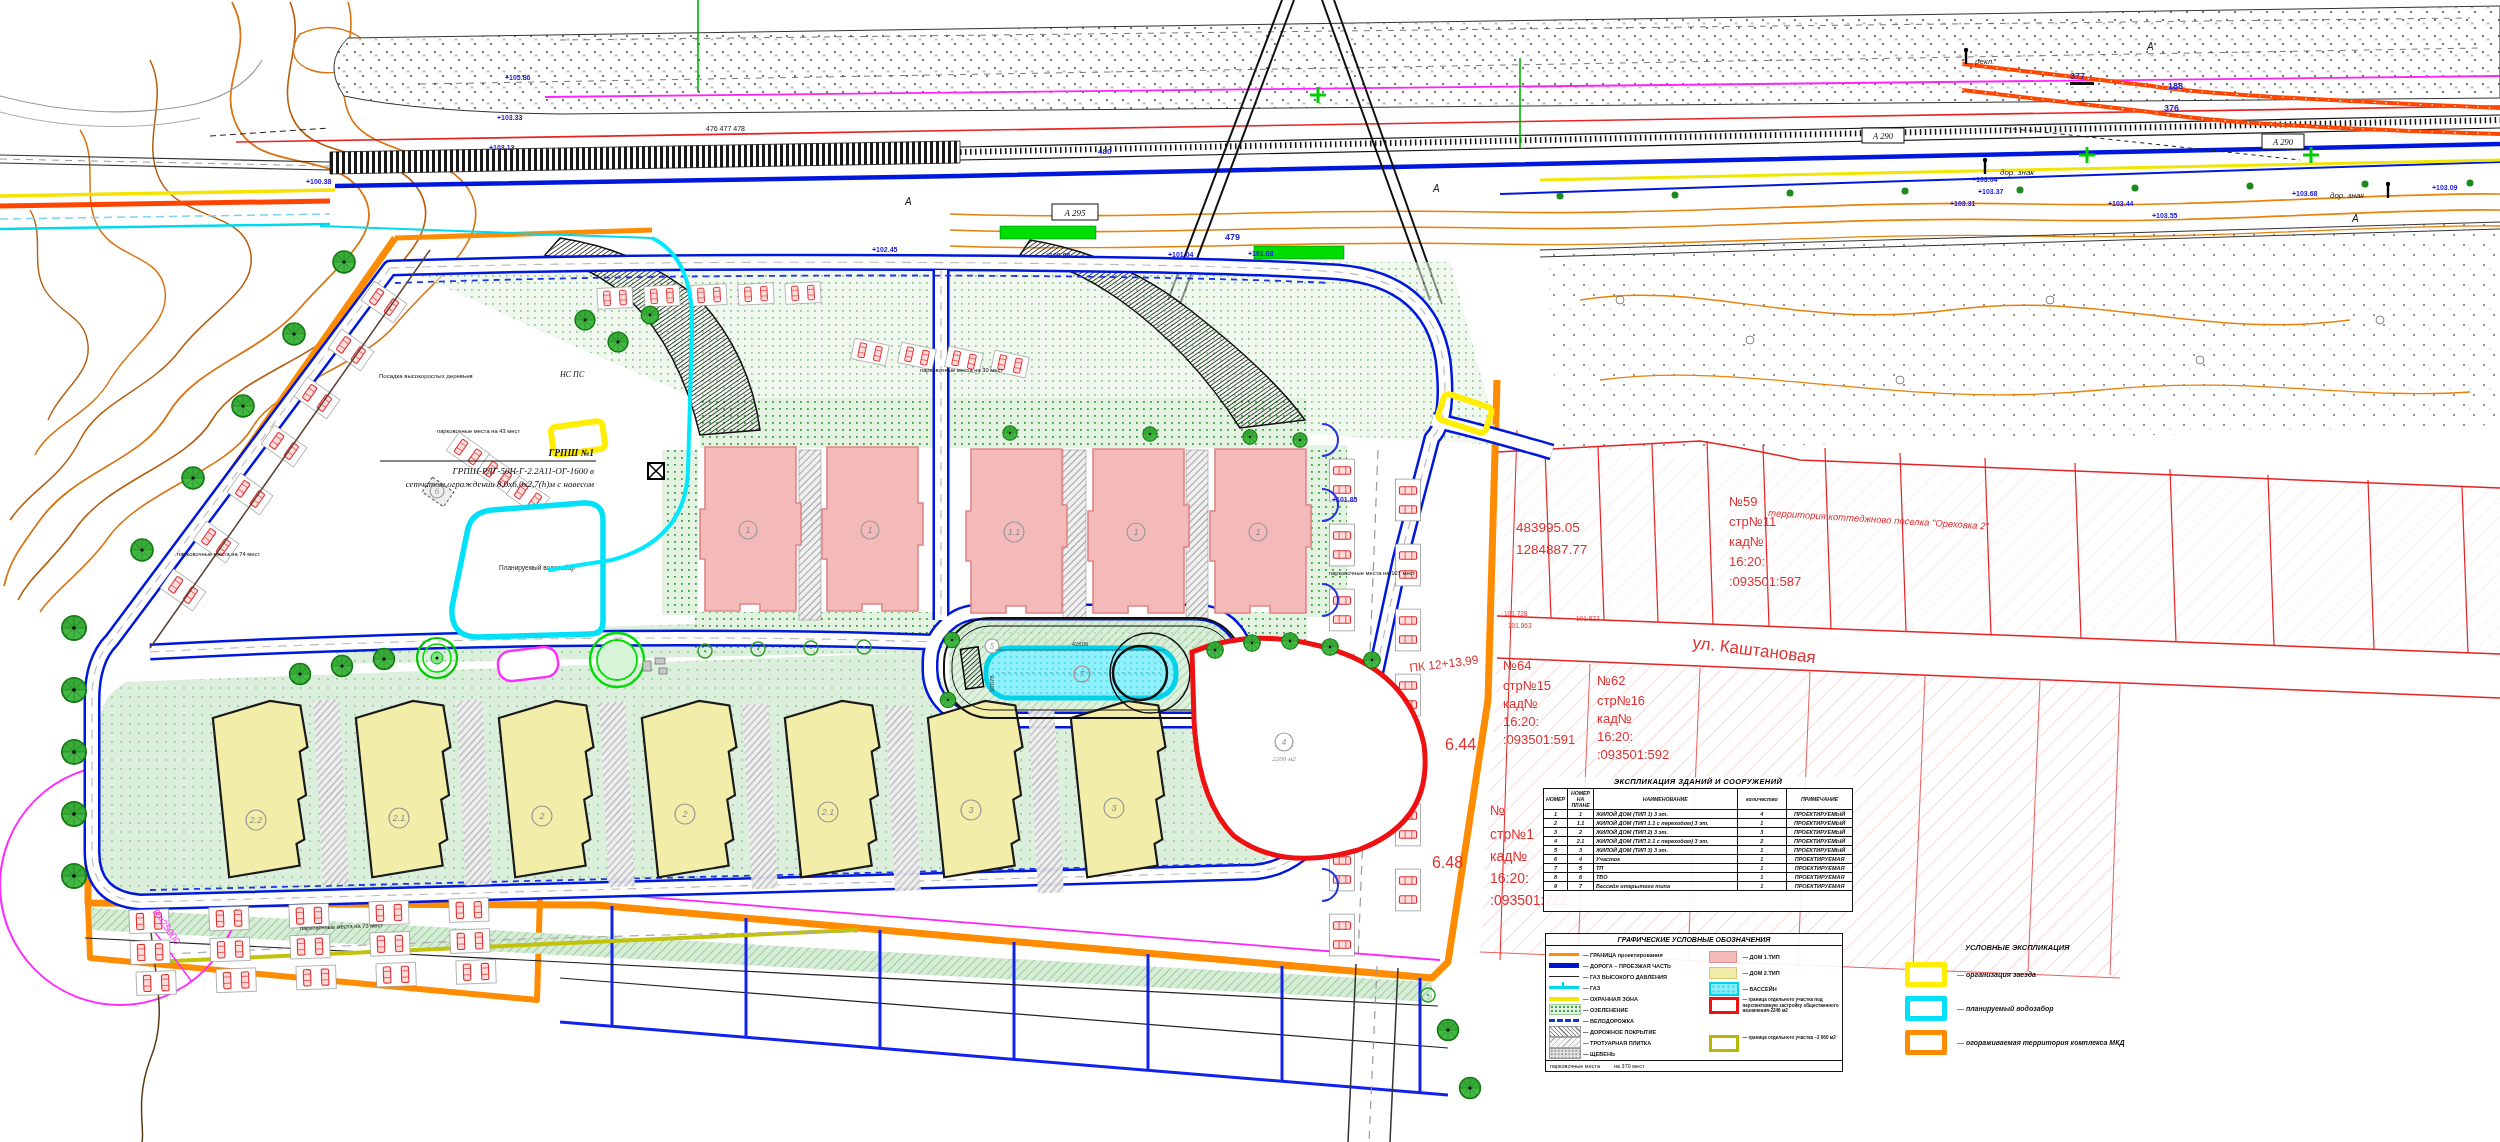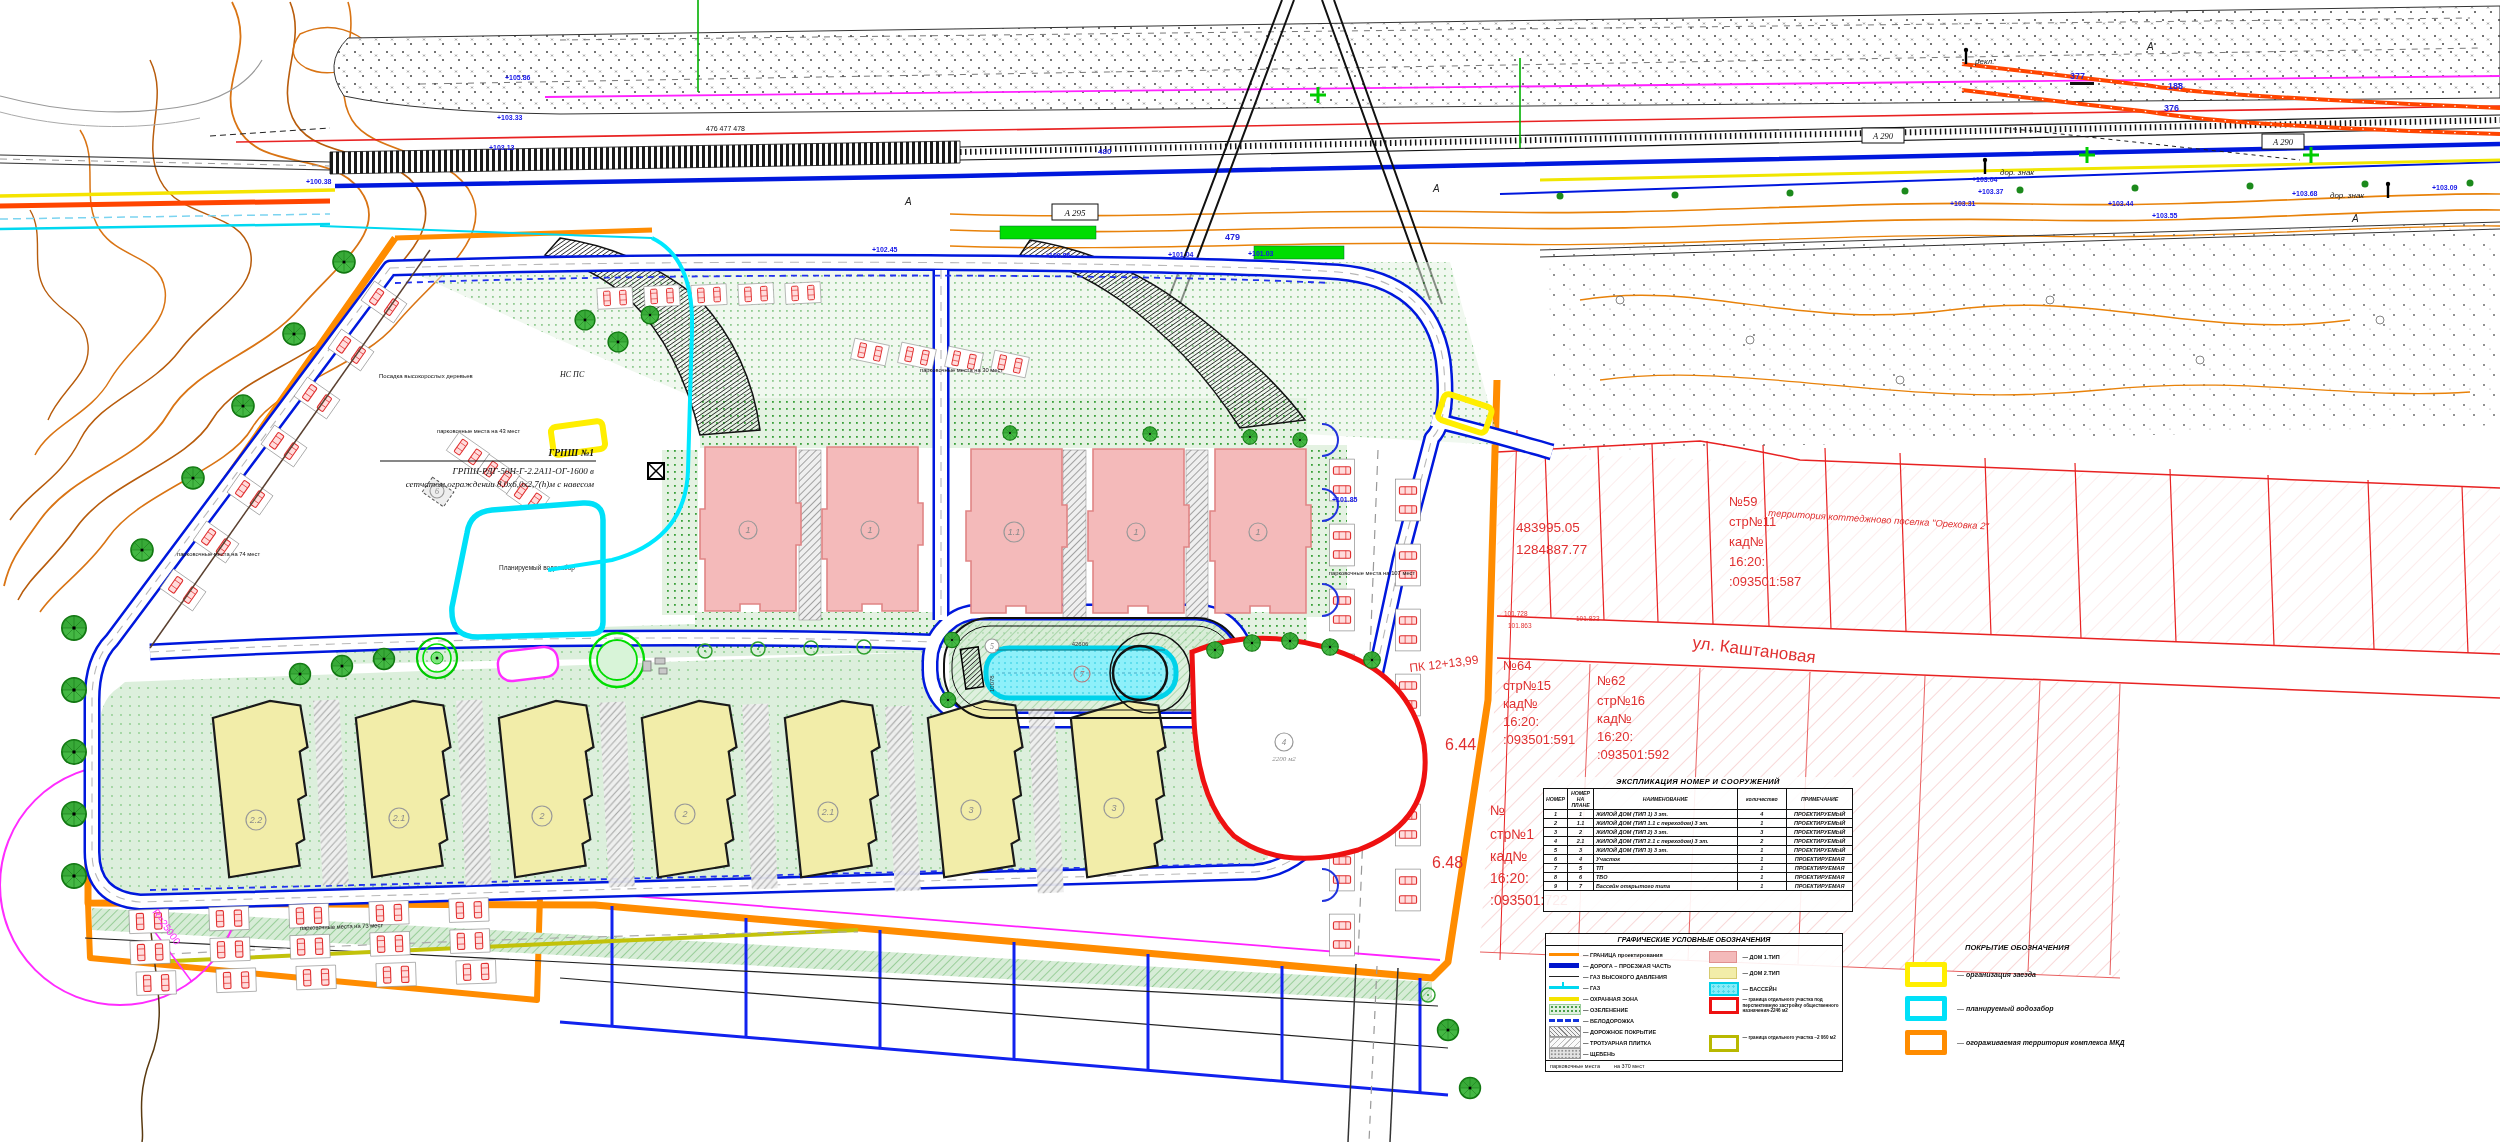--- a/index.html
+++ b/index.html
@@ -668,21 +668,21 @@
   <g font-size="6.5">
     <text x="1504" y="616">101.728</text>
     <text x="1508" y="628">101.863</text>
     <text x="1576" y="621">101.823</text>
   </g>
 </g>
 </svg>
 
 
 <div class="expl">
-  <div class="expl-title">ЭКСПЛИКАЦИЯ НОМЕР И СООРУЖЕНИЙ</div>
+  <div class="expl-title">ЭКСПЛИКАЦИЯ ЗДАНИЙ И СООРУЖЕНИЙ</div>
   <table class="outer">
     <colgroup>
           <col style="width:20px">
           <col style="width:26px">
           <col style="width:146px">
           <col style="width:50px">
           <col style="width:66px">
         </colgroup>
     <tbody>
           <tr>
@@ -862,21 +862,21 @@
     </div>
   </div>
   <div class="lgG-foot">
     <span>парковочные места</span>
         <span>на 370 мест</span>
   </div>
 </div>
 
 
 <div class="lgS">
-  <div class="lgS-title">ПОКРЫТИЕ ОБОЗНАЧЕНИЯ</div>
+  <div class="lgS-title">УСЛОВНЫЕ ЭКСПЛИКАЦИЯ</div>
   <div class="row">
     <span class="rsw" style="border:5px solid #ffee00"></span>
     <span class="rlbl">организация заезда</span>
   </div>
   <div class="row">
     <span class="rsw" style="border:5px solid #00e0f8"></span>
     <span class="rlbl">планируемый водозабор</span>
   </div>
   <div class="row">
     <span class="rsw" style="border:5px solid #ff8c00"></span>

